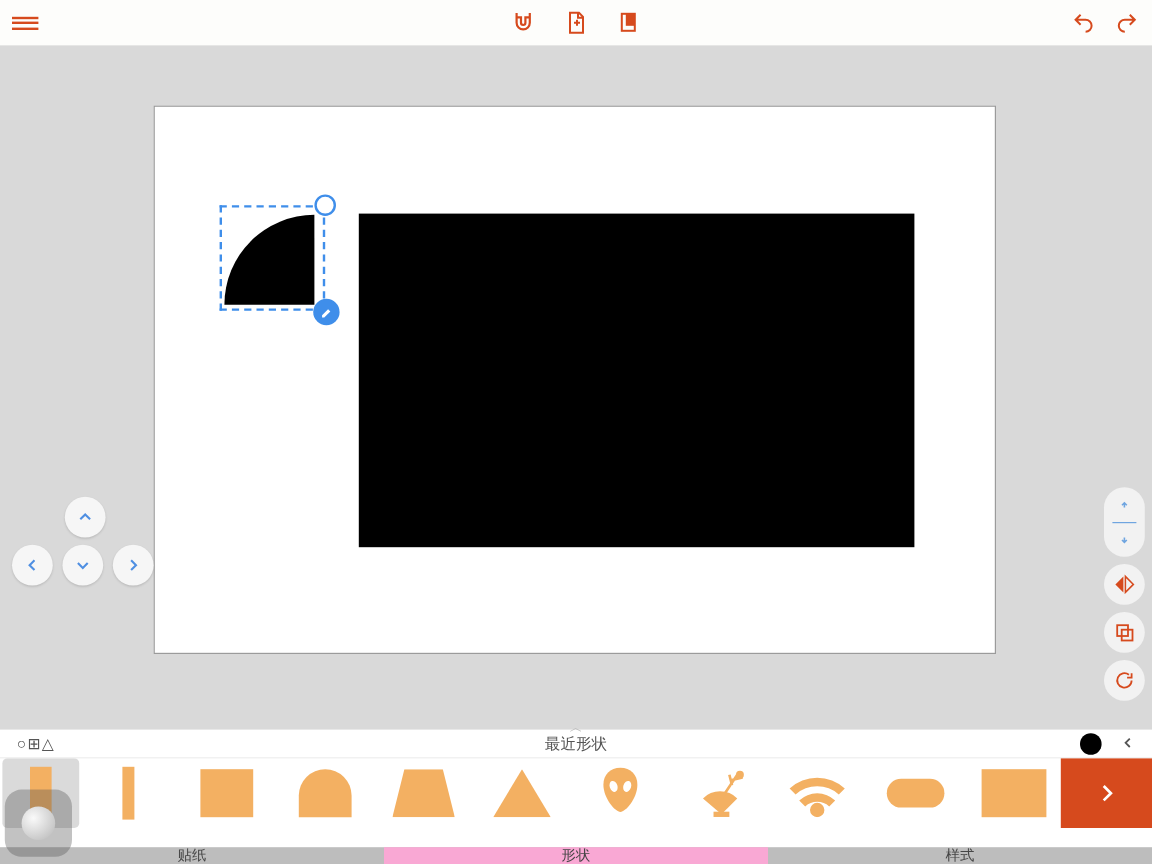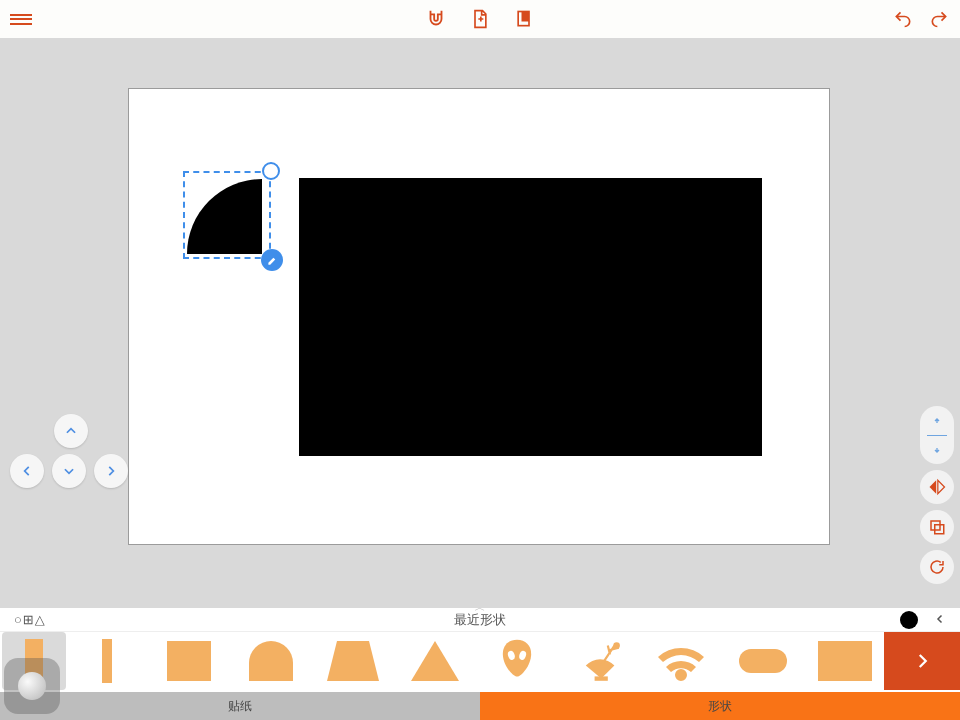--- a/index.html
+++ b/index.html
@@ -39,23 +39,23 @@
   .panel-head{ height:24px; display:flex; align-items:center; justify-content:center; position:relative; border-bottom:1px solid #eee;}
   .panel-head .modeglyph{ position:absolute; left:14px; color:#555; font-size:13px; letter-spacing:1px;}
   .panel-head .title{ color:#555; font-size:13px;}
   .panel-head .grip{ position:absolute; left:50%; top:-4px; transform:translateX(-50%); color:#bbb; font-size:11px; line-height:6px;}
   .panel-head .swatch{ position:absolute; right:42px; width:18px; height:18px; background:#000; border-radius:50%;}
   .panel-head .collapse{ position:absolute; right:14px; color:#555; font-size:14px;}
   .shape-row{ height:58px; display:flex; align-items:center; position:relative;}
   .shape-cell{ flex:0 0 auto; width:82px; height:58px; display:flex; align-items:center; justify-content:center;}
   .shape-cell.sel{ background:#c4c4c4a0; border-radius:4px; width:64px; margin-left:2px;}
   .shp{ background:#f3b062;}
-  .tabrow{ position:absolute; left:0; right:0; bottom:0; height:28px; background:#bdbdbd; display:flex;}
+  .tabrow{ position:absolute; left:0; right:0; bottom:0; height:14px; background:#bdbdbd; display:flex;}
   .tab{ flex:1; display:flex; align-items:center; justify-content:center; font-size:12px; color:#464646; cursor:pointer;}
-  .tab.active{ background:#f97316;}
+  .tab.active{ background:#f9a8d4;}
   .next-btn{ position:absolute; right:0; bottom:30px; width:76px; height:58px; background:#d64a1d; display:flex; align-items:center; justify-content:center; color:#fff; font-size:22px; cursor:pointer;}
   
   
   .atouch{ position:absolute; left:4px; bottom:6px; width:56px; height:56px; border-radius:14px; background:rgba(80,80,80,.35); display:flex; align-items:center; justify-content:center;}
   .atouch .dot{ width:28px; height:28px; border-radius:50%; background:radial-gradient(circle at 35% 35%, #fafafa, #b5b5b5);}    
 </style>
 </head>
 <body>
 
 <div class="topbar">
@@ -244,18 +244,19 @@
 
   </div>
   <div class="next-btn">
     <svg width="18" height="18" viewBox="0 0 24 24">
         <path fill="none" stroke="#fff" stroke-width="3" d="M9 4l8 8-8 8"></path>
       </svg>
   </div>
   <div class="tabrow">
     <div class="tab">贴纸</div>
     <div class="tab active">形状</div>
+    <div class="tab">样式</div>
   </div>
 </div>
 
 <div class="atouch">
     <div class="dot"></div>
   </div>
 
 </body></html>

